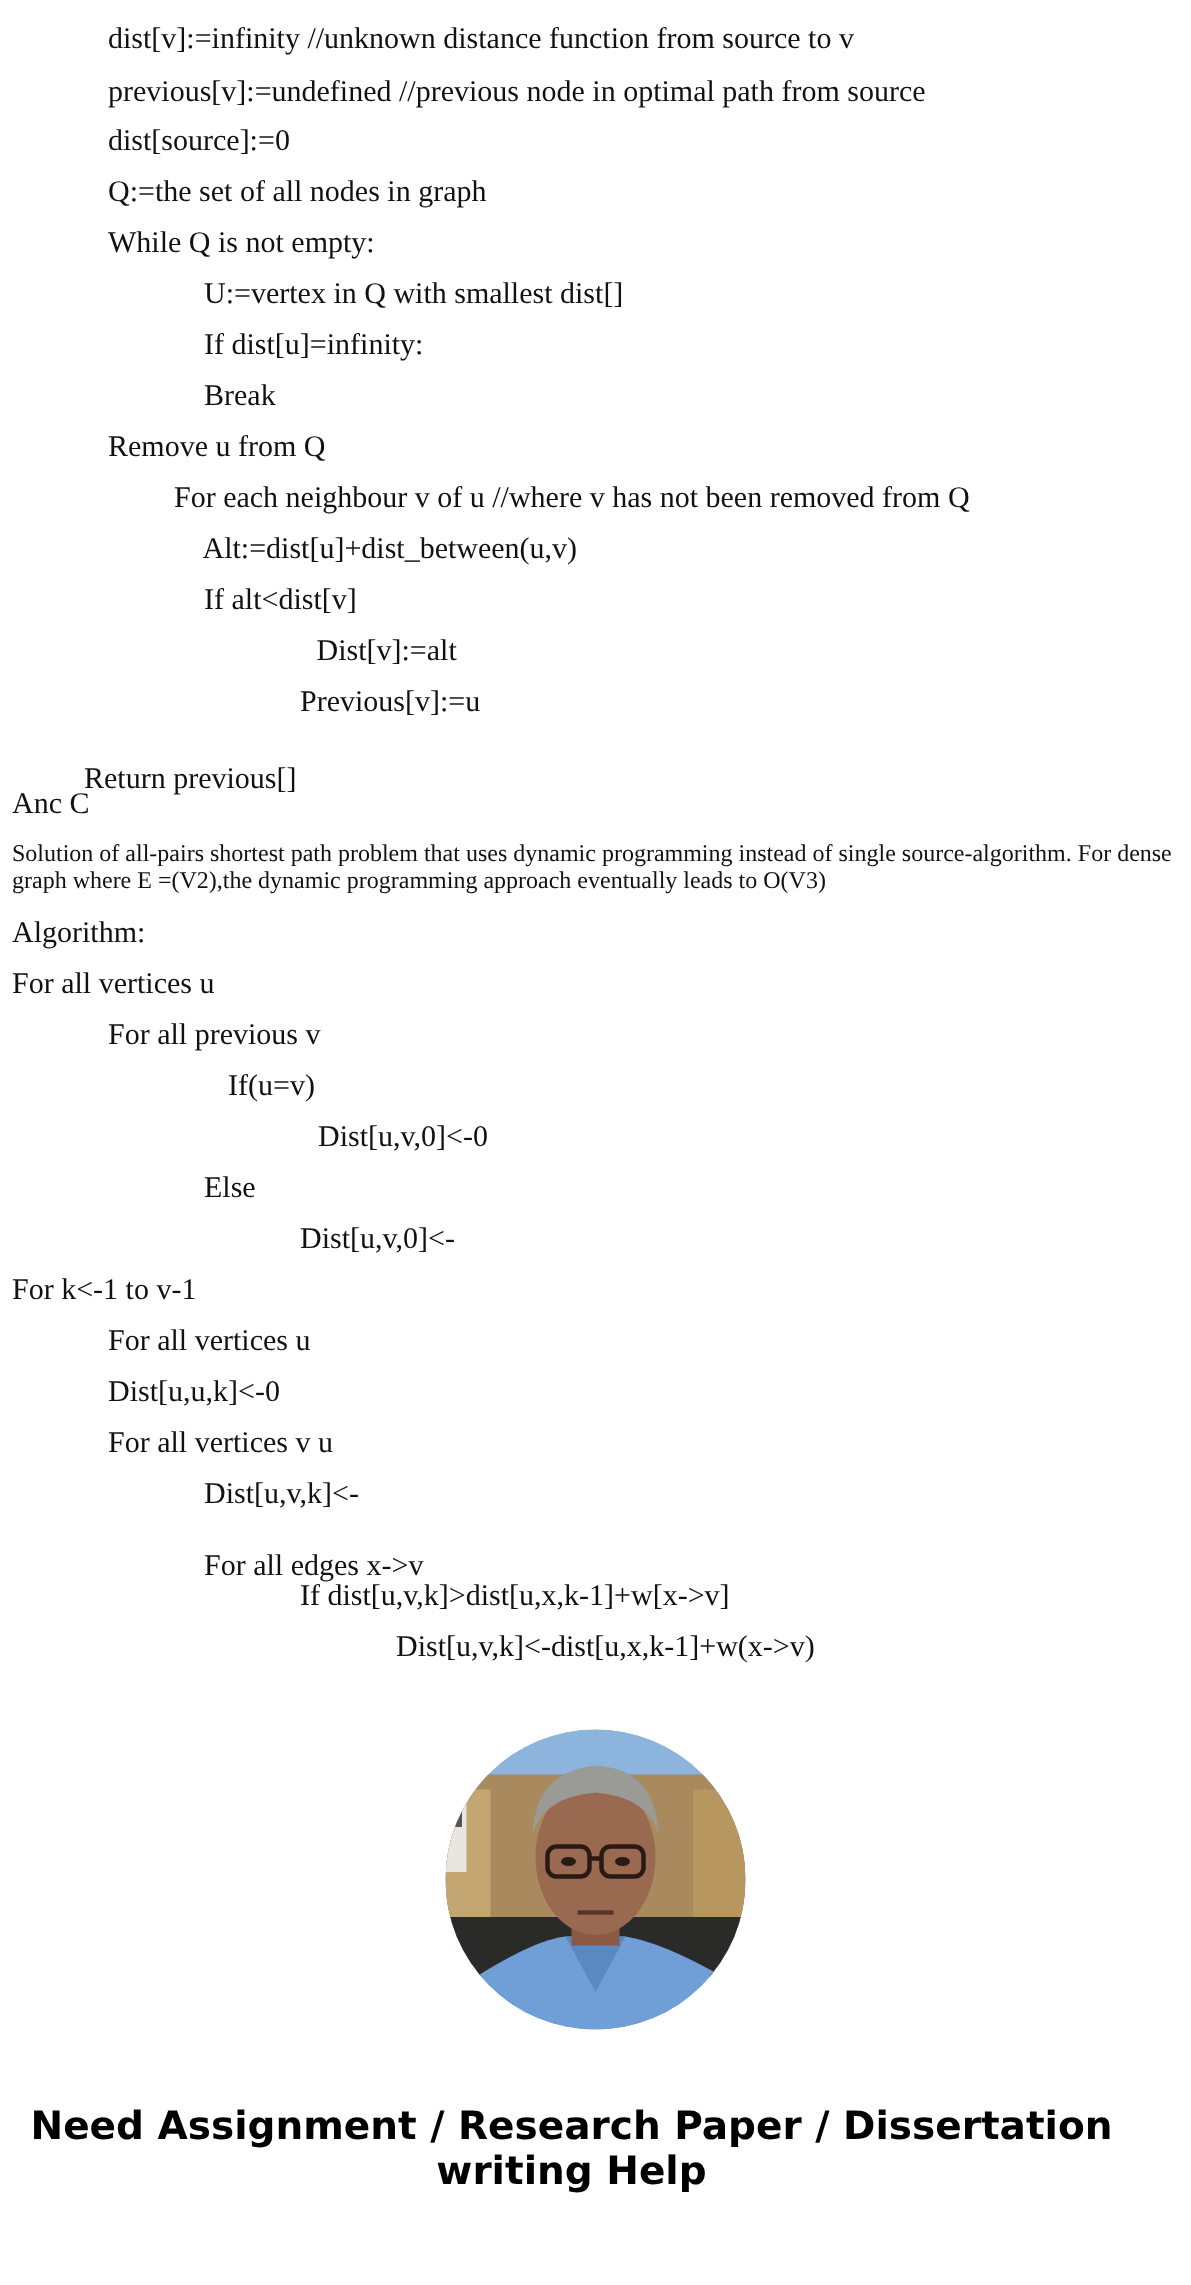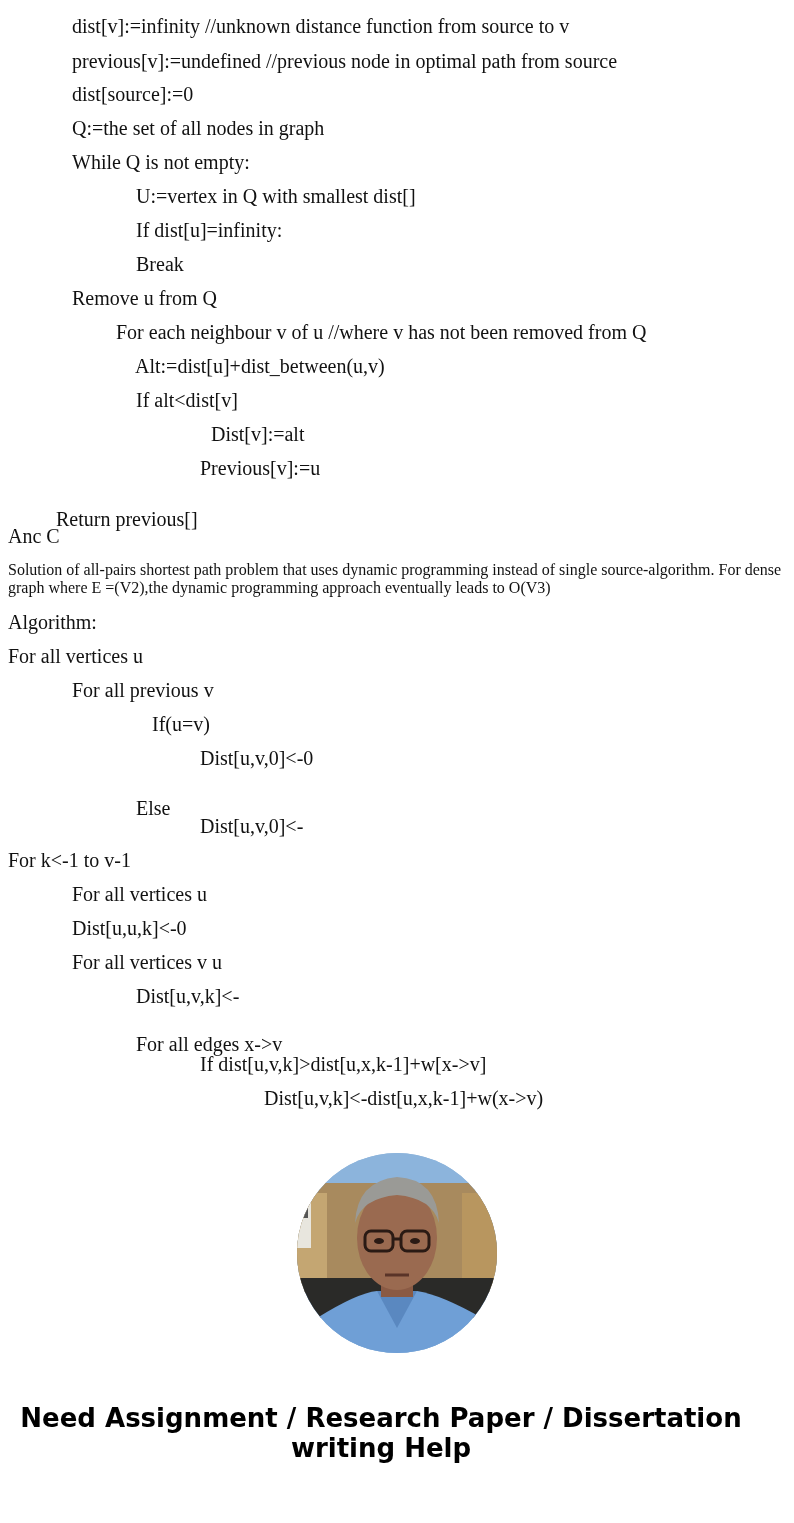--- a/index.html
+++ b/index.html
@@ -81,22 +81,22 @@
   <div class="line" style="left:200px; top:459px;">Previous[v]:=u</div>
   <div class="line" style="left:56px; top:493px;margin-top:17px;">Return previous[]</div>
 
   <div class="line" style="left:8px; top:527px;">Anc C</div>
   <div class="para" style="top:561px;">Solution of all-pairs shortest path problem that uses dynamic programming instead of single source-algorithm. For dense graph where E =(V2),the dynamic programming approach eventually leads to O(V3)</div>
   <div class="line" style="left:8px; top:613px;">Algorithm:</div>
 
   <div class="line" style="left:8px; top:647px;">For all vertices u</div>
   <div class="line" style="left:72px; top:681px;">For all previous v</div>
   <div class="line" style="left:136px; top:715px;margin-left:16px;">If(u=v)</div>
-  <div class="line" style="left:200px; top:749px;">Dist[u,v,0]&lt;-0</div>
-  <div class="line" style="left:136px; top:783px;margin-top:16px;">Else</div>
+  <div class="line" style="left:212px; top:749px;">Dist[u,v,0]&lt;-0</div>
+  <div class="line" style="left:136px; top:783px;">Else</div>
   <div class="line" style="left:200px; top:817px;">Dist[u,v,0]&lt;-</div>
   <div class="line" style="left:8px; top:851px;">For k&lt;-1 to v-1</div>
   <div class="line" style="left:72px; top:885px;">For all vertices u</div>
   <div class="line" style="left:72px; top:919px;">Dist[u,u,k]&lt;-0</div>
   <div class="line" style="left:72px; top:953px;">For all vertices v u</div>
   <div class="line" style="left:136px; top:987px;">Dist[u,v,k]&lt;-</div>
   <div class="line" style="left:136px; top:1021px;margin-top:14px;">For all edges x-&gt;v</div>
   <div class="line" style="left:200px; top:1055px;">If dist[u,v,k]&gt;dist[u,x,k-1]+w[x-&gt;v]</div>
   <div class="line" style="left:264px; top:1089px;">Dist[u,v,k]&lt;-dist[u,x,k-1]+w(x-&gt;v)</div>
 

